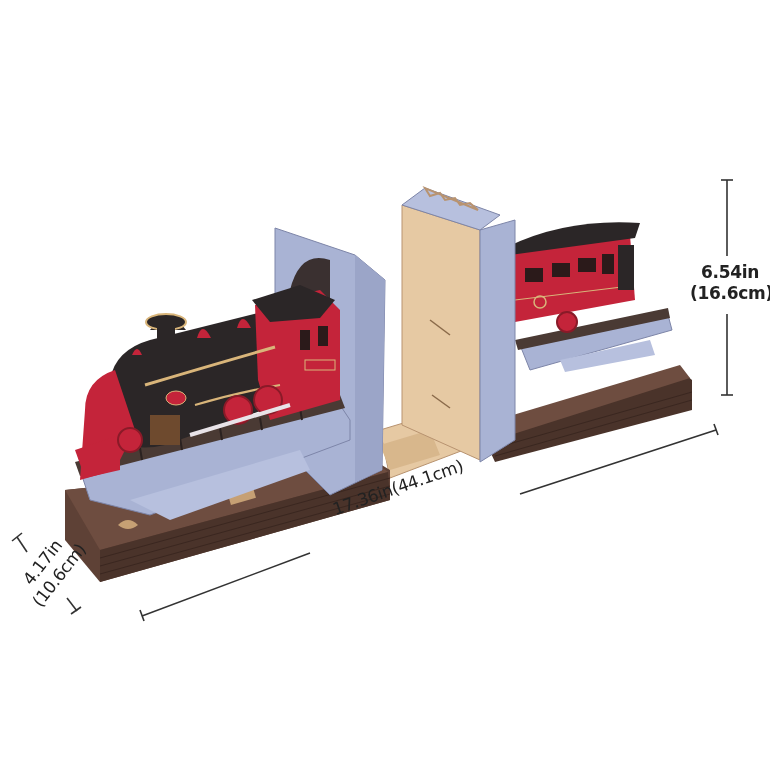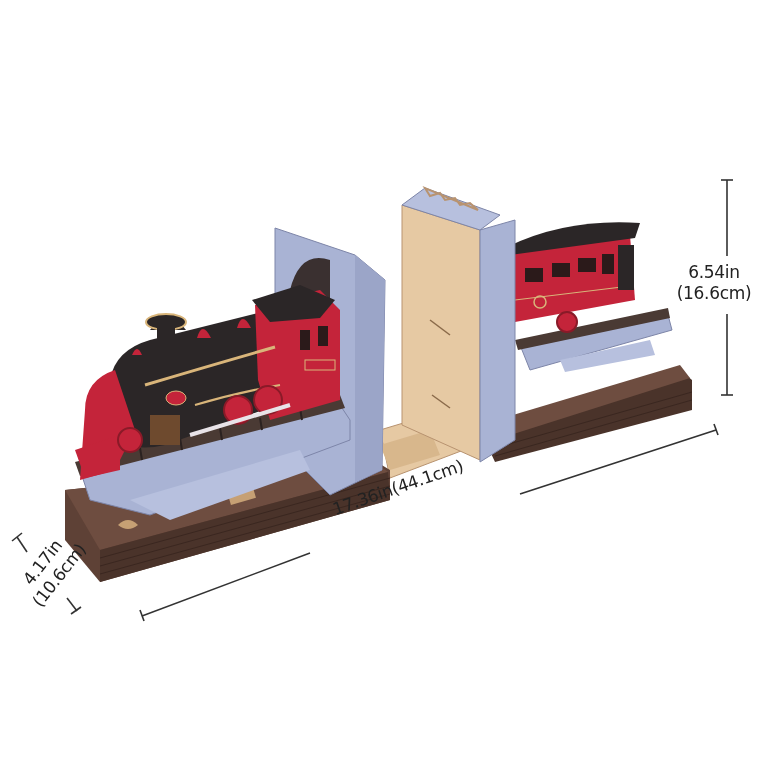--- a/index.html
+++ b/index.html
@@ -1,19 +1,19 @@
 <!DOCTYPE html>
 <html><head>
 <meta charset="utf-8">
 <style>
   html, body { margin: 0; padding: 0; background: #ffffff; }
   body { width: 770px; height: 770px; position: relative; overflow: hidden; font-family: "Liberation Sans", sans-serif; }
   .canvas { position: absolute; left: 0; top: 0; width: 770px; height: 770px; }
   .dim-label { position: absolute; color: #222; font-family: "DejaVu Sans", sans-serif; font-size: 17px; line-height: 21px; text-align: center; letter-spacing: -0.3px; white-space: nowrap; }
-  .dim-height { left: 674px; top: 262px; width: 80px; }
+  .dim-height { left: 690px; top: 262px; width: 80px; font-weight: bold; }
   .dim-length { left: 330px; top: 500px; transform: rotate(-19deg); transform-origin: left top; }
   .dim-depth { left: 6px; top: 548px; transform: rotate(-52deg); transform-origin: center; width: 90px; }
 </style>
 </head>
 <body>
 
 <svg class="canvas" viewBox="0 0 770 770" xmlns="http://www.w3.org/2000/svg">
 
   <g stroke="#333" stroke-width="1.6" fill="none">
     <line x1="727" y1="180" x2="727" y2="256"></line>

